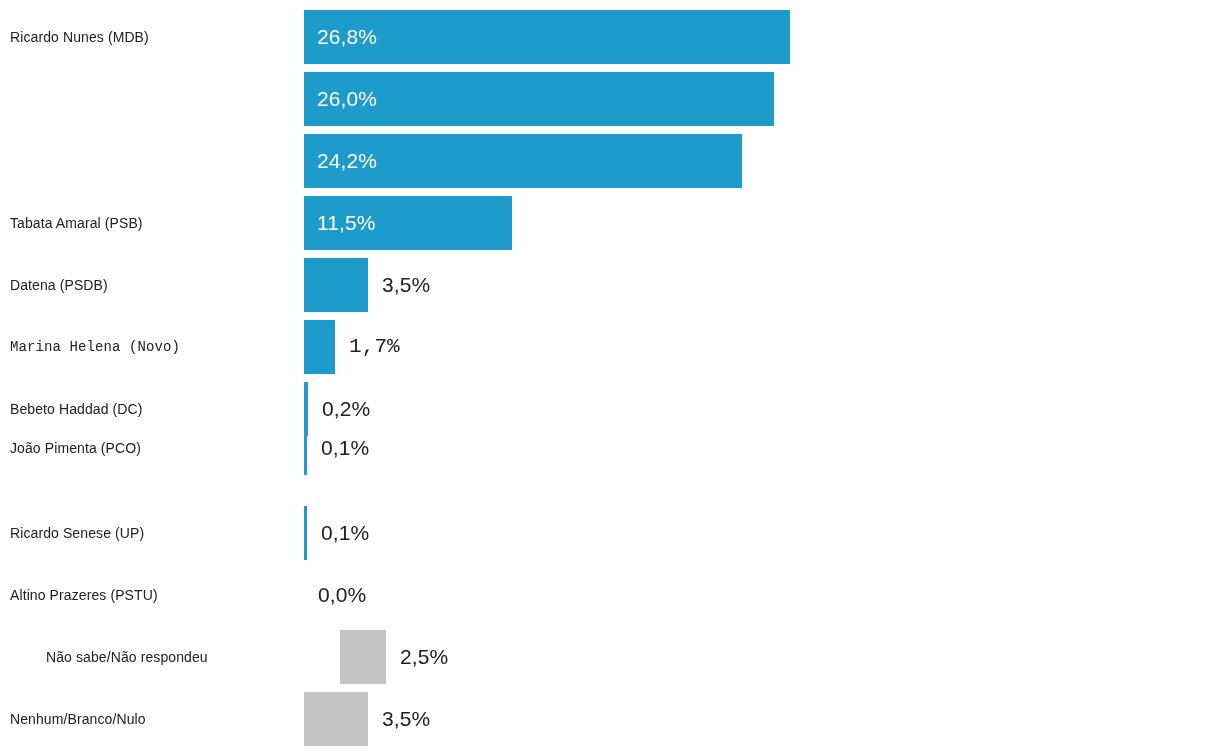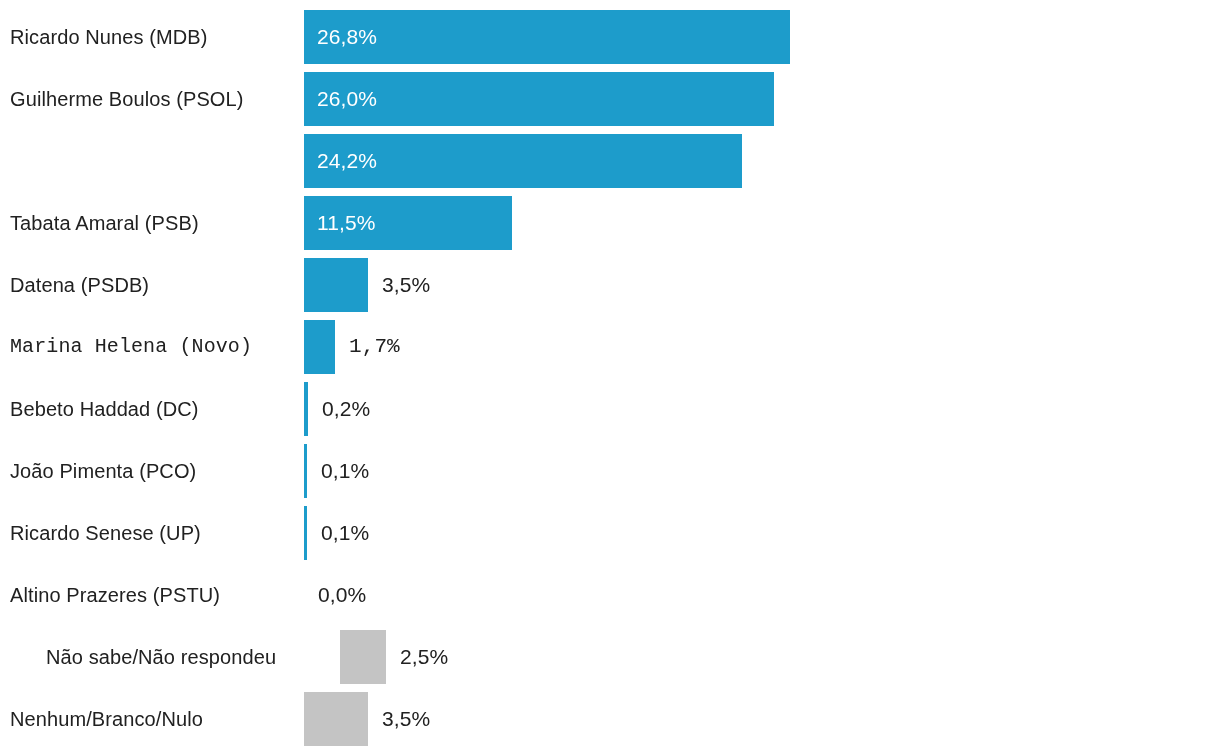--- a/index.html
+++ b/index.html
@@ -25,21 +25,21 @@
     left: 0;
     width: 1220px;
     height: 54px;
   }
   .row-label {
     position: absolute;
     left: 10px;
     top: 0;
     height: 54px;
     line-height: 54px;
-    font-size: 20px;
+    font-size: 14px;
     color: #212121;
     white-space: nowrap;
     letter-spacing: 0.1px;
   }
   .bar {
     position: absolute;
     left: 304px;
     top: 0;
     height: 54px;
   }
@@ -65,21 +65,20 @@
 </head>
 <body>
 
 <div id="chart">
     <div class="row" style="top: 10px;">
       <div class="row-label">Ricardo Nunes (MDB)</div>
       <div class="bar blue" style="width: 486px;"></div>
       <div class="value inside">26,8%</div>
     </div>
     <div class="row" style="top: 72px;">
-      <div class="row-label">Guilherme Boulos (PSOL)</div>
       <div class="bar blue" style="width: 470px;"></div>
       <div class="value inside">26,0%</div>
     </div>
     <div class="row" style="top: 134px;">
       <div class="bar blue" style="width: 438px;"></div>
       <div class="value inside">24,2%</div>
     </div>
     <div class="row" style="top: 196px;">
       <div class="row-label">Tabata Amaral (PSB)</div>
       <div class="bar blue" style="width: 208px;"></div>
@@ -93,21 +92,21 @@
     <div class="row" style="top: 320px; font-family: Liberation Mono, monospace;">
       <div class="row-label">Marina Helena (Novo)</div>
       <div class="bar blue" style="width: 31px;"></div>
       <div class="value outside" style="left: 349px;">1,7%</div>
     </div>
     <div class="row" style="top: 382px;">
       <div class="row-label">Bebeto Haddad (DC)</div>
       <div class="bar blue" style="width: 4px;"></div>
       <div class="value outside" style="left: 322px;">0,2%</div>
     </div>
-    <div class="row" style="top: 444px;">
+    <div class="row" style="top: 421px;">
       <div class="row-label">João Pimenta (PCO)</div>
       <div class="bar blue" style="width: 3px;"></div>
       <div class="value outside" style="left: 321px;">0,1%</div>
     </div>
     <div class="row" style="top: 506px;">
       <div class="row-label">Ricardo Senese (UP)</div>
       <div class="bar blue" style="width: 3px;"></div>
       <div class="value outside" style="left: 321px;">0,1%</div>
     </div>
     <div class="row" style="top: 568px; padding-left: 12px;">

